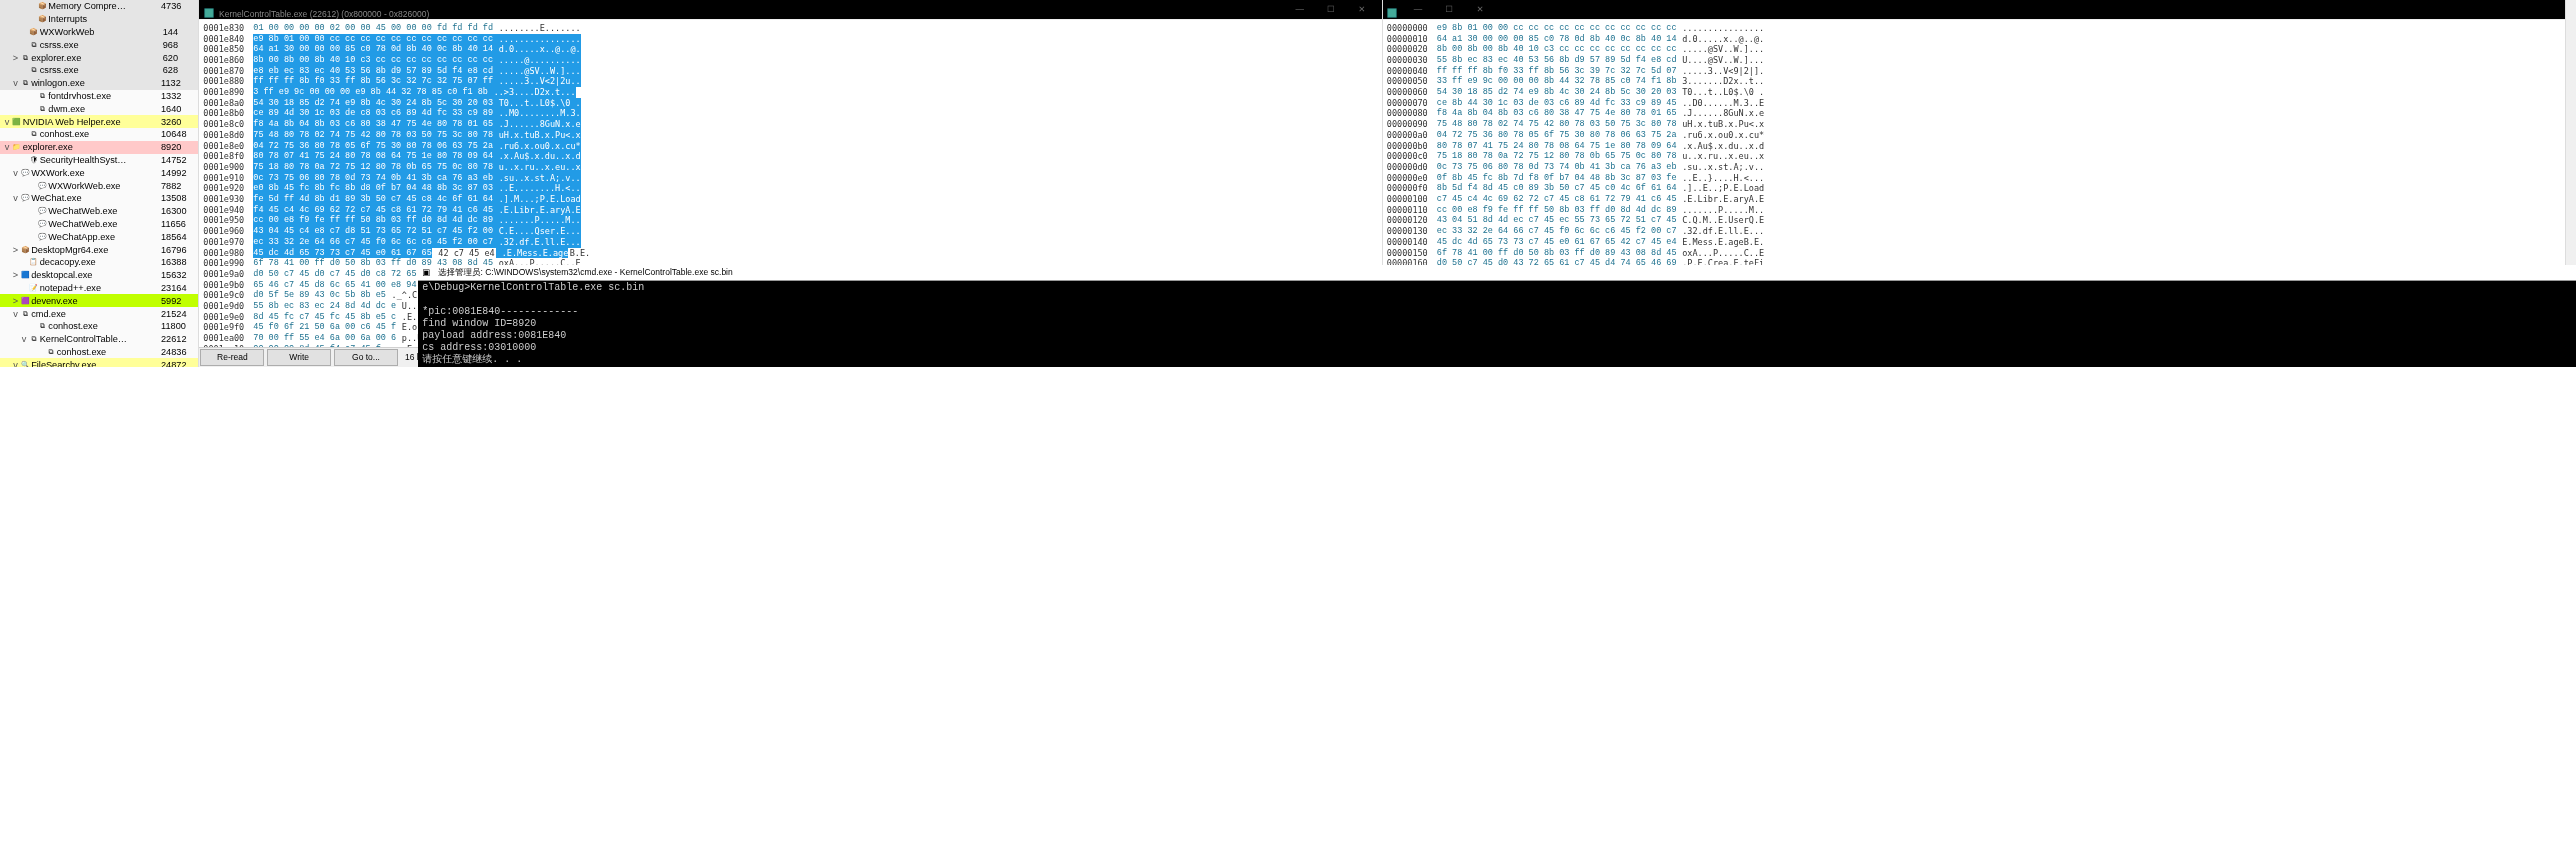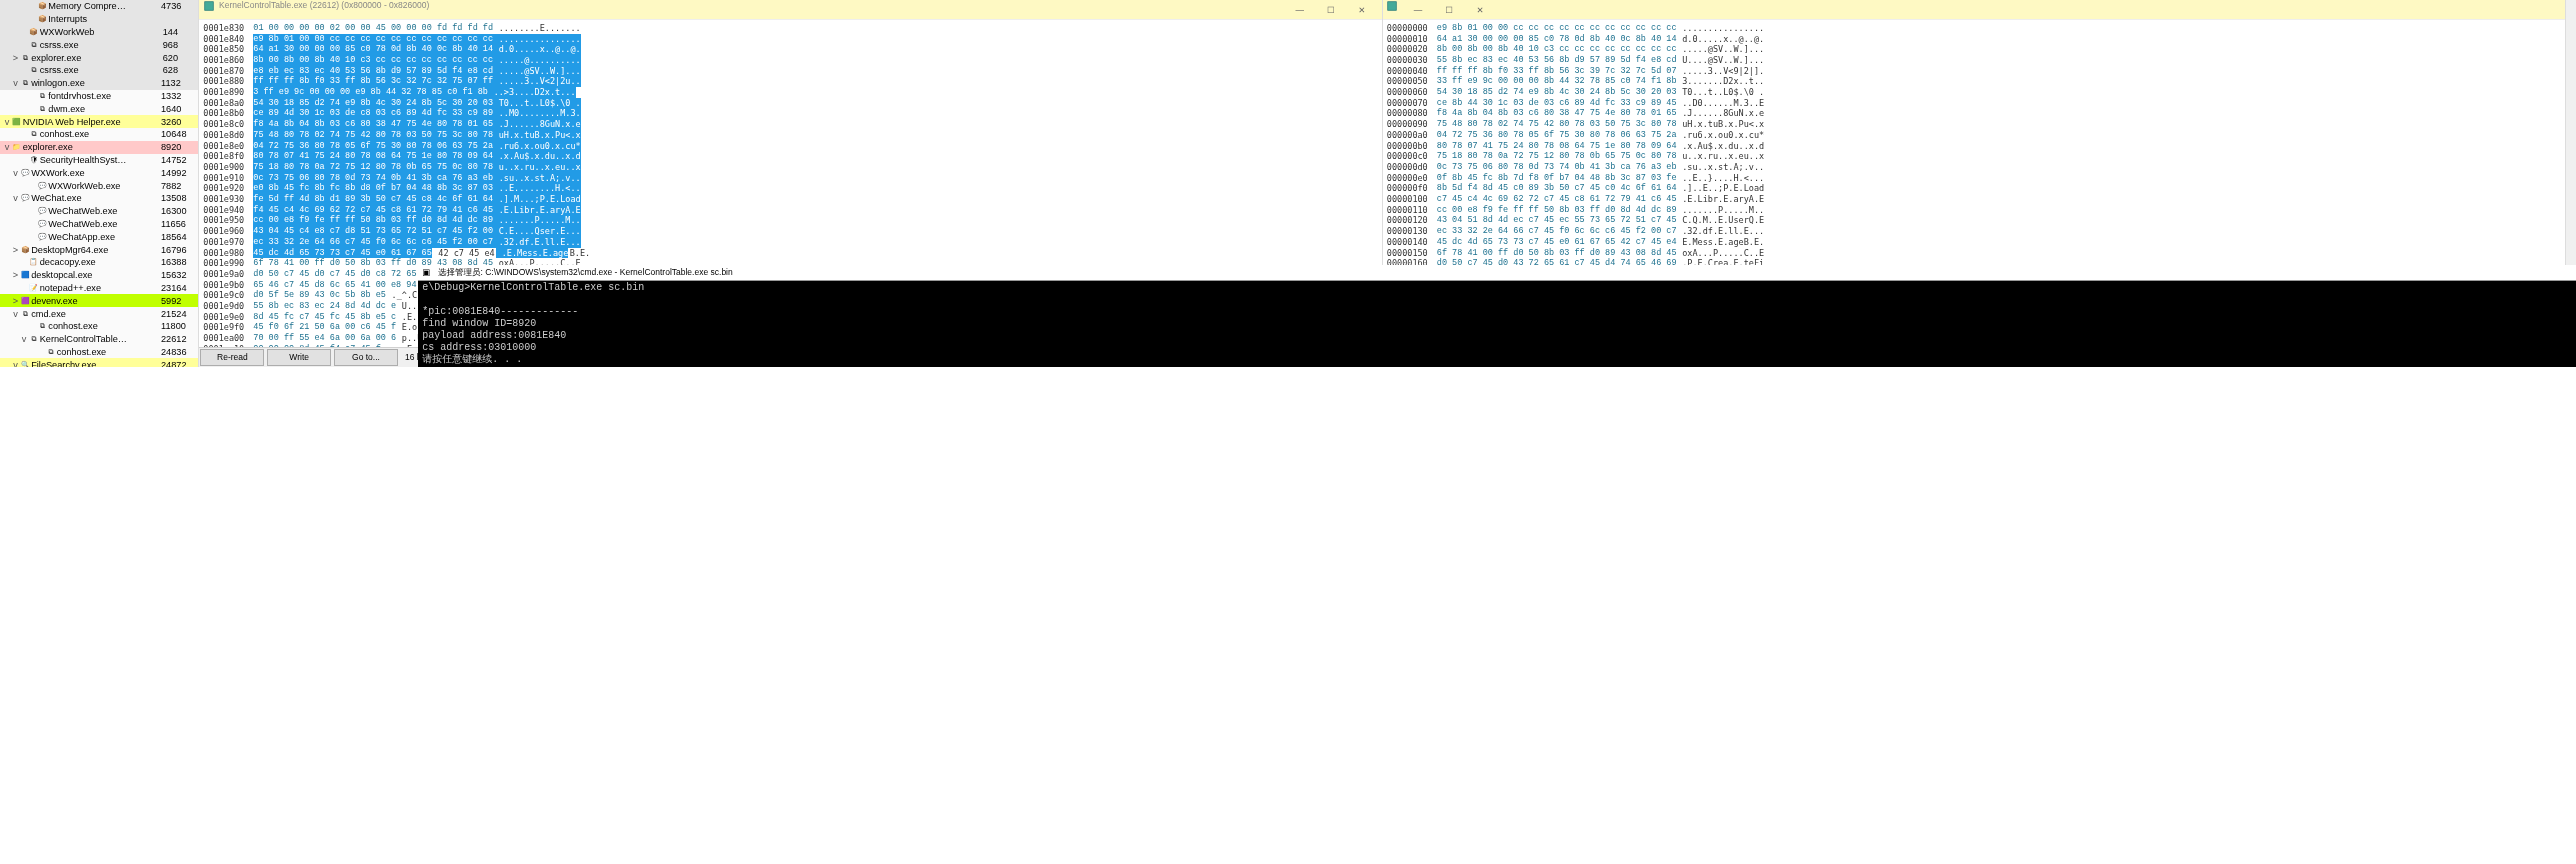--- a/index.html
+++ b/index.html
@@ -14,21 +14,21 @@
   .tree-row.hl-pink   { background: #ffc9c9; }
   .tree-row.hl-lime   { background: #c0ff00; }
   .tree-arrow { width: 8.5px; display: inline-block; text-align: center; color: #555; }
   .tree-icon  { width: 11.4px; height: 11.4px; display: inline-flex; align-items: center; justify-content: center; font-size: 7px; }
   .tree-label { flex: 1; white-space: nowrap; overflow: hidden; text-overflow: ellipsis; }
   .tree-val   { width: 37px; text-align: right; padding-right: 20px; margin-left: 32px; }
 
   
   .hexwin { flex: 1; display: flex; flex-direction: column; min-width: 0; border-right: 0.7px solid #ddd; background: #fff; position: relative; }
   .hexwin:last-child { border-right: none; }
-  .titlebar { height: 20px; display: flex; align-items: flex-start; background: #fef9c3; border-bottom: 0.7px solid #eee; padding: 0 4.3px; }
+  .titlebar { height: 20px; display: flex; align-items: flex-end; background: #000000; border-bottom: 0.7px solid #eee; padding: 0 4.3px; }
   .titlebar .icon  { width: 11.4px; height: 11.4px; margin-right: 4.3px; display: inline-flex; align-items: center; justify-content: center; }
   .titlebar .title { flex: 1; color: #888; font-size: 8.5px; white-space: nowrap; overflow: hidden; text-overflow: ellipsis; }
   .titlebar .wbtn  { width: 31px; height: 20px; display: flex; align-items: center; justify-content: center; color: #666; }
   .hexbody { flex: 1; padding: 2.8px 4.3px; font-family: Consolas, monospace; font-size: 8.5px; line-height: 10.7px; white-space: pre; overflow: hidden; color: #1d718f; position: relative; }
   .hexline { display: flex; align-items: flex-end; }
   .hexaddr { color: #333; width: 50px; }
   .hexbytes { flex: 0 0 auto; font-family: Liberation Mono, monospace; }
   .hexascii { color: #333; padding-left: 5.7px; }
   .hexsel .hexbytes, .hexsel .hexascii { background: #229be6; color: #fff; }
   .hextail { background: #fff; color: #333; padding: 0 1.4px; }

